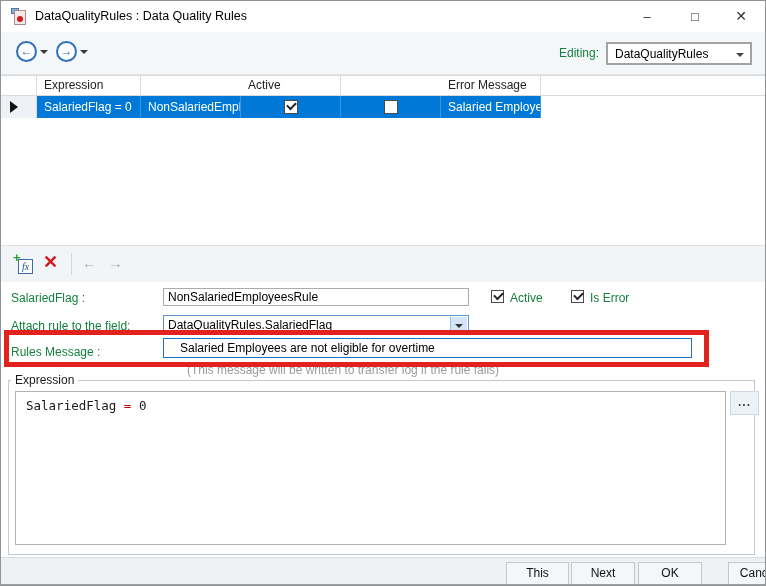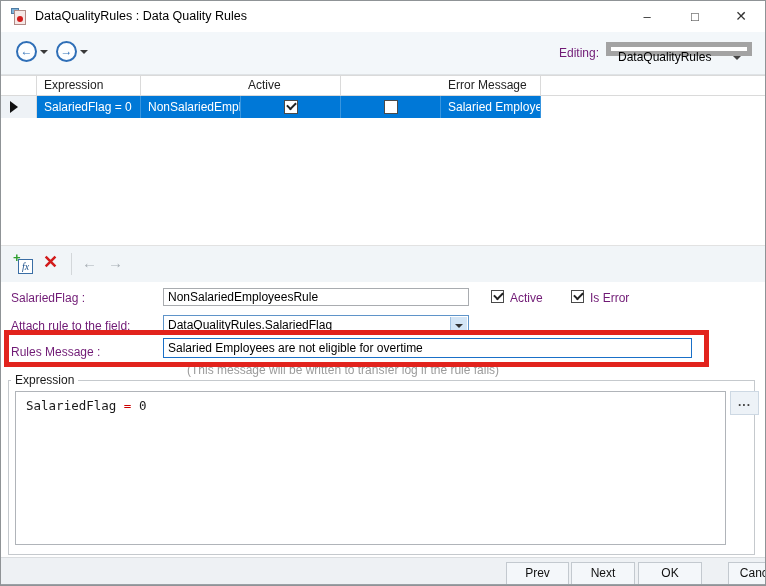--- a/index.html
+++ b/index.html
@@ -19,21 +19,21 @@
   .winbtn { position:absolute; top:0; width:32px; height:31px; text-align:center; line-height:31px; color:#333; font-size:13px; cursor:default; }
   .winbtn.min { right:102px; } .winbtn.max { right:54px; } .winbtn.close { right:8px; font-size:14px; }
   
   .navbar { position:absolute; left:0; top:31px; width:100%; height:43px; background:#f3f7fa; border-bottom:1px solid #dfe3e6; }
   .navcircle { position:absolute; top:9px; width:21px; height:21px; border:2px solid #2f6fb7; border-radius:50%; background:#fdfeff;
                color:#2f6fb7; font-weight:bold; font-size:12px; line-height:17px; text-align:center; }
   .navcircle.back { left:15px; } .navcircle.fwd { left:55px; }
   .navcaret { position:absolute; top:18px; width:0; height:0; border-left:4px solid transparent; border-right:4px solid transparent; border-top:4px solid #3a3a3a; }
   .navcaret.c1 { left:39px; } .navcaret.c2 { left:79px; }
   .editing-label { position:absolute; left:558px; top:0; line-height:43px; color:#000; }
-  .editing-combo { position:absolute; left:605px; top:10px; width:146px; height:14px; background:#fff; border:5px solid #a3a3a3; }
+  .editing-combo { position:absolute; left:605px; top:10px; width:146px; height:23px; background:#fff; border:2px solid #a3a3a3; }
   .editing-combo .val { position:absolute; left:7px; top:0; line-height:21px; color:#000; white-space:nowrap; }
   .combo-caret { position:absolute; right:6px; top:9px; width:0; height:0; border-left:4px solid transparent; border-right:4px solid transparent; border-top:4px solid #444; }
   
   .grid-header { position:absolute; left:0; top:74px; width:100%; height:21px; background:#fff; border-top:1px solid #dadada; border-bottom:1px solid #dadada; }
   .gh-cell { position:absolute; top:0; height:19px; line-height:19px; padding-left:7px; color:#222; border-right:1px solid #dadada; white-space:nowrap; overflow:hidden; }
   .grid-row { position:absolute; left:0; top:95px; width:100%; height:22px; }
   .gr-cell { position:absolute; top:0; height:22px; line-height:22px; padding-left:7px; background:#0078d7; color:#fff; border-right:1px solid rgba(255,255,255,0.22); white-space:nowrap; overflow:hidden; }
   .row-selector { position:absolute; left:0; top:0; width:36px; height:22px; background:#eef2f6; border-right:1px solid #dadada; }
   .row-arrow { position:absolute; left:9px; top:5px; width:0; height:0; border-top:6px solid transparent; border-bottom:6px solid transparent; border-left:8px solid #111; }
   .cb { width:14px; height:14px; background:#fff; border:1px solid #4a4a4a; position:relative; }
@@ -43,30 +43,30 @@
   .midbar { position:absolute; left:0; top:244px; width:100%; height:37px; background:#f1f5f8; border-top:1px solid #e2e2e2; }
   .add-icon { position:absolute; left:12px; top:6px; width:22px; height:24px; }
   .add-icon .plus { position:absolute; left:0; top:-2px; color:#2f9e2f; font-weight:bold; font-size:13px; }
   .add-icon .fxbox { position:absolute; left:5px; top:7px; width:15px; height:15px; background:#fff; border:1px solid #3a6ea5; color:#1a4f8a;
                      font-family:"Liberation Serif", serif; font-style:italic; font-size:10px; line-height:13px; text-align:center; }
   .del-icon { position:absolute; left:42px; top:5px; color:#d21b1b; font-size:18px; font-weight:bold; }
   .tb-sep { position:absolute; left:70px; top:7px; width:1px; height:22px; background:#d3d7da; }
   .nav-arrow { position:absolute; top:8px; color:#a9b0b6; font-size:15px; font-weight:bold; }
   .nav-arrow.left { left:81px; } .nav-arrow.right { left:107px; }
   
-  .flabel { position:absolute; color:#701a75; white-space:nowrap; }
+  .flabel { position:absolute; color:#15803d; white-space:nowrap; }
   .tb-input { position:absolute; border:1px solid #a9acb0; background:#fff; font-family:"Liberation Sans", sans-serif; font-size:12px; color:#000; padding:1px 4px; }
   .form-cb { position:absolute; width:13px; height:13px; }
   .form-cb .cb { width:13px; height:13px; }
   .combo { position:absolute; left:162px; top:314px; width:306px; height:20px; border:1px solid #5f94c9; background:#fff; }
   .combo .val { position:absolute; left:4px; top:0; line-height:18px; color:#000; white-space:nowrap; overflow:hidden; max-width:280px; }
   .combo .ddbtn { position:absolute; right:1px; top:1px; bottom:1px; width:17px; background:#d3e5f6; border-left:1px solid #9fc0e0; }
   .combo .ddbtn::after { content:""; position:absolute; left:4px; top:7px; width:0; height:0; border-left:4px solid transparent; border-right:4px solid transparent; border-top:4px solid #333; }
   .msg-input { position:absolute; left:162px; top:337px; width:529px; height:20px; border:1px solid #1a70c8; background:#fff;
-               font-family:"Liberation Sans", sans-serif; font-size:12px; color:#000; padding:1px 4px; }
+               font-family:"Liberation Sans", sans-serif; font-size:12px; color:#000; padding:1px 16px; }
   .red-rect { position:absolute; left:3px; top:329px; width:705px; height:37px; border:5px solid #e2231d; z-index:40; pointer-events:none; }
   .hint { position:absolute; left:162px; top:362px; color:#9b9b9b;margin-left:24px; }
   
   .groupbox { position:absolute; left:7px; top:379px; width:747px; height:175px; border:1px solid #c5c9cd; }
   .groupbox .legend { position:absolute; left:2px; top:-8px; background:#fff; padding:0 4px; color:#1a1a1a; }
   .expr-area { position:absolute; left:6px; top:10px; width:711px; height:154px; background:#fff; border:1px solid #b0b4b9; }
   .expr-text { position:absolute; left:10px; top:6px; font-family:"DejaVu Sans Mono", monospace; font-size:12.5px; white-space:pre; }
   .tok-op { color:#cc0000; }
   .ellipsis-btn { position:absolute; left:721px; top:10px; width:29px; height:24px; background:#edf2f7; border:1px solid #cdd8e3;
                   text-align:center; line-height:20px; font-weight:bold; color:#444; letter-spacing:1px; }
@@ -167,20 +167,20 @@
 
   <div class="groupbox">
     <div class="legend">Expression</div>
     <div class="expr-area">
       <div class="expr-text"><span class="tok-id">SalariedFlag </span><span class="tok-op">=</span><span class="tok-num"> 0</span></div>
     </div>
     <div class="ellipsis-btn">...</div>
   </div>
 
   <div class="bottombar">
-    <div class="btn prev">Prev</div>
+    <div class="btn prev">This</div>
     <div class="btn next">Next</div>
     <div class="btn ok">OK</div>
     <div class="btn cancel">Cancel</div>
   </div>
   <div class="resize-strip"></div>
 
 </div>
 
 </body></html>

